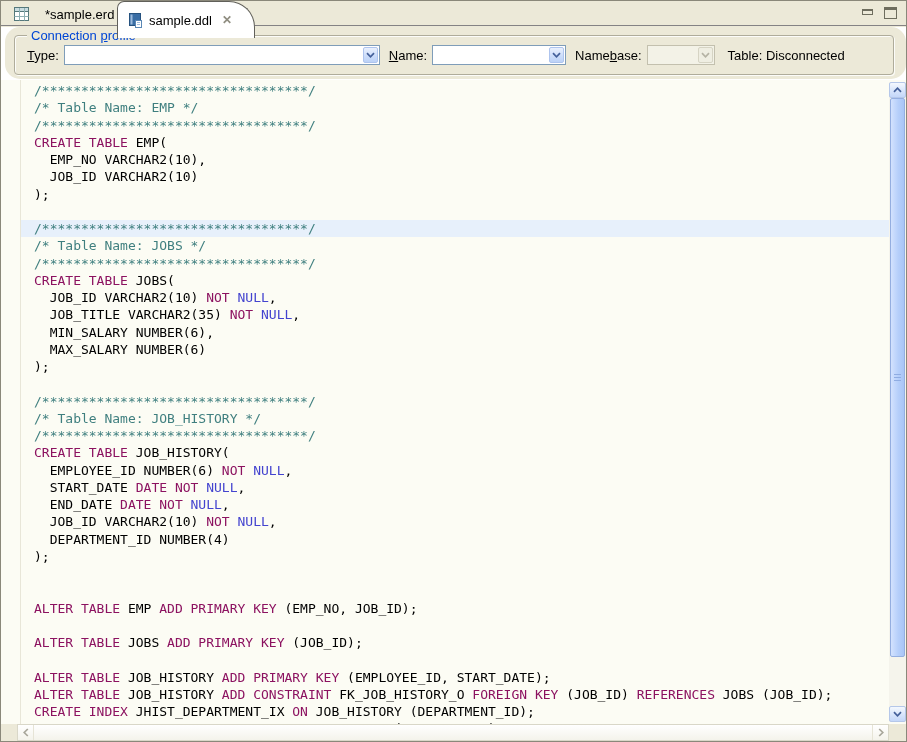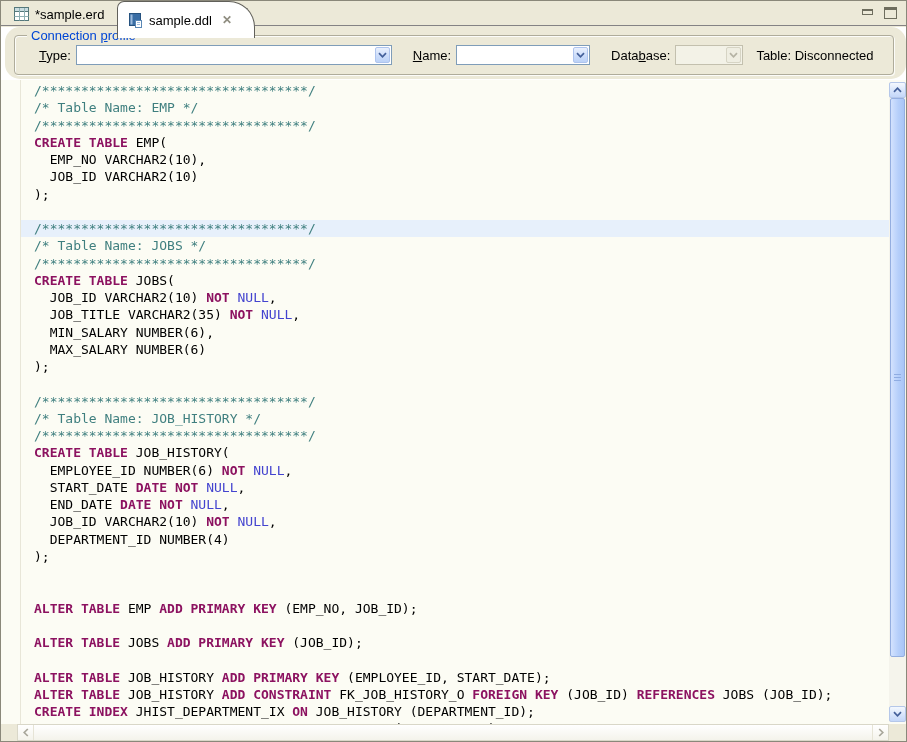--- a/index.html
+++ b/index.html
@@ -14,21 +14,21 @@
   .window {
     position:absolute; inset:0;
     border:1px solid #8A887A;
     background:#ECE9D8;
   }
   
   .tabbar { position:absolute; top:0; left:0; right:0; height:25px;
             background:#ECE9D8; border-bottom:1px solid #848284; }
   .tab-inactive {
     position:absolute; left:4px; top:2px; height:22px;
-    display:flex; align-items:center; gap:6px; padding:0 12px 0 9px;
+    display:flex; align-items:center; gap:16px; padding:0 12px 0 9px;
     color:#000;
   }
   .tab-active {
     position:absolute; left:116px; top:0px; height:37px;
     background:#FFFFFF; border:1px solid #61605A; border-bottom:none;
     border-radius:7px 26px 0 0;
     display:flex; align-items:center; gap:6px; padding:0 22px 0 10px;
     z-index:3;
   }
   .tab-label { white-space:nowrap; }
@@ -47,21 +47,21 @@
     border:1px solid #AFAC9B; border-radius:4px;
     box-shadow: inset 1px 1px 0 rgba(255,255,255,.85), 1px 1px 0 rgba(255,255,255,.85);
   }
   .grp-title {
     position:absolute; top:-8px; left:12px; background:#ECE9D8;
     padding:0 4px; color:#0046D5; white-space:nowrap;
   }
   .mn { text-decoration:underline; }
   .conn-row { position:absolute; left:12px; right:6px; top:9px; height:20px;
               display:flex; align-items:center; white-space:nowrap; }
-  .lbl { margin-right:5px;margin-left:12px; }
+  .lbl { margin-right:5px; }
   .combo { height:20px; background:#FFFFFF; border:1px solid #7F9DB9;
            display:flex; align-items:center; justify-content:flex-end; }
   .combo-val { flex:1; padding-left:4px; overflow:hidden; }
   .combo-btn { width:15px; height:16px; margin:1px; border-radius:2px;
                border:1px solid #AEC4EE;
                background:linear-gradient(#EAF1FD, #CBDCFA 60%, #BCD2F7);
                display:flex; align-items:center; justify-content:center; }
   .combo.disabled { background:#F3F2E7; border-color:#C3C0AE; }
   .combo.disabled .combo-btn { border-color:#D6D4C4; background:#EFEEE2; }
   .w-type { width:316px; margin-right:9px; }
@@ -72,21 +72,21 @@
   .editor { position:absolute; top:53px; left:0; right:0; bottom:0; background:#FCFCF4; }
   .code-area { position:absolute; top:0; left:19px; right:17px; bottom:17px;
                border-left:1px solid #E8E6D8; background:#FCFCF4; overflow:hidden; }
   .code-lines { position:absolute; top:2px; left:0; right:0;
                 font-family:"DejaVu Sans Mono", monospace;
                 font-size:13px; line-height:17.25px; white-space:pre; }
   .code-line { height:17.25px; padding-left:13px; }
   .code-line.hl { background:var(--hl, #E7F0FB); }
   .tok-p { color:var(--plain,#000);text-align:center; }
   .tok-c { color:var(--comment,#3F7F7F); }
-  .tok-k { color:var(--keyword,#8C1260); font-weight:bold; }
+  .tok-k { color:var(--keyword,#8C1260); font-weight:normal; }
   .tok-n { color:var(--nullkw,#4343CF); font-weight:normal; }
 
   
   .vscroll { position:absolute; top:2px; right:0; width:17px; height:640px; background:#F5F4EC; }
   .vbtn { position:absolute; left:0; width:17px; height:16px;
           border:1px solid #B5C7E9; border-radius:2px;
           background:linear-gradient(#F4F8FE, #D5E3FB 60%, #C4D7F9);
           display:flex; align-items:center; justify-content:center; }
   .vbtn.up { top:0; } .vbtn.down { bottom:0; }
   .vthumb { position:absolute; left:1px; width:15px; top:16px; height:559px;
@@ -172,21 +172,21 @@
           <span class="lbl"><span class="mn">N</span><span>ame:</span></span>
           <div class="combo w-name">
             <span class="combo-val"></span>
             <span class="combo-btn">
               <svg width="9" height="6" viewBox="0 0 9 6">
                   <path d="M1 1.2 L4.5 4.8 L8 1.2" stroke="#44609A" stroke-width="1.7" fill="none"></path>
                 </svg>
             </span>
           </div>
 
-          <span class="lbl"><span>Data</span><span class="mn">b</span><span>ase:</span></span>
+          <span class="lbl"><span>Name</span><span class="mn">b</span><span>ase:</span></span>
           <div class="combo disabled w-db">
             <span class="combo-val"></span>
             <span class="combo-btn">
               <svg width="9" height="6" viewBox="0 0 9 6">
                   <path d="M1 1.2 L4.5 4.8 L8 1.2" stroke="#B5B3A4" stroke-width="1.7" fill="none"></path>
                 </svg>
             </span>
           </div>
 
           <span>Table: Disconnected</span>

